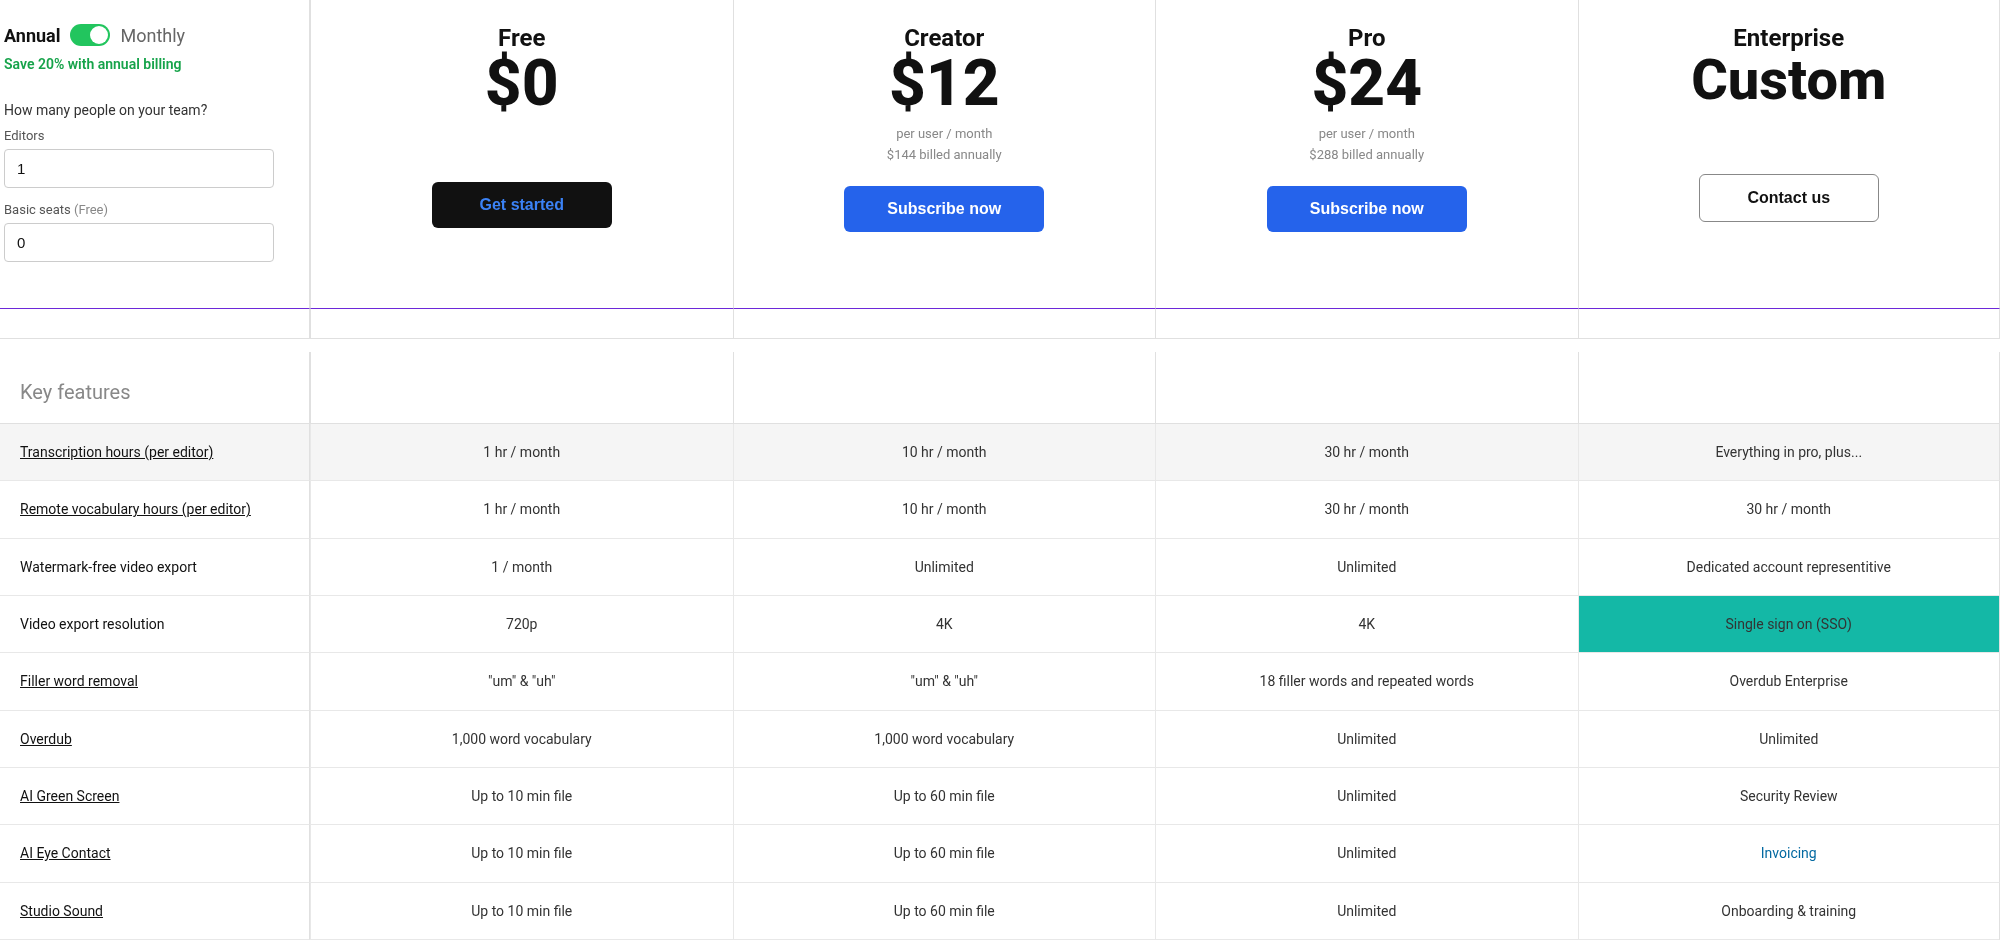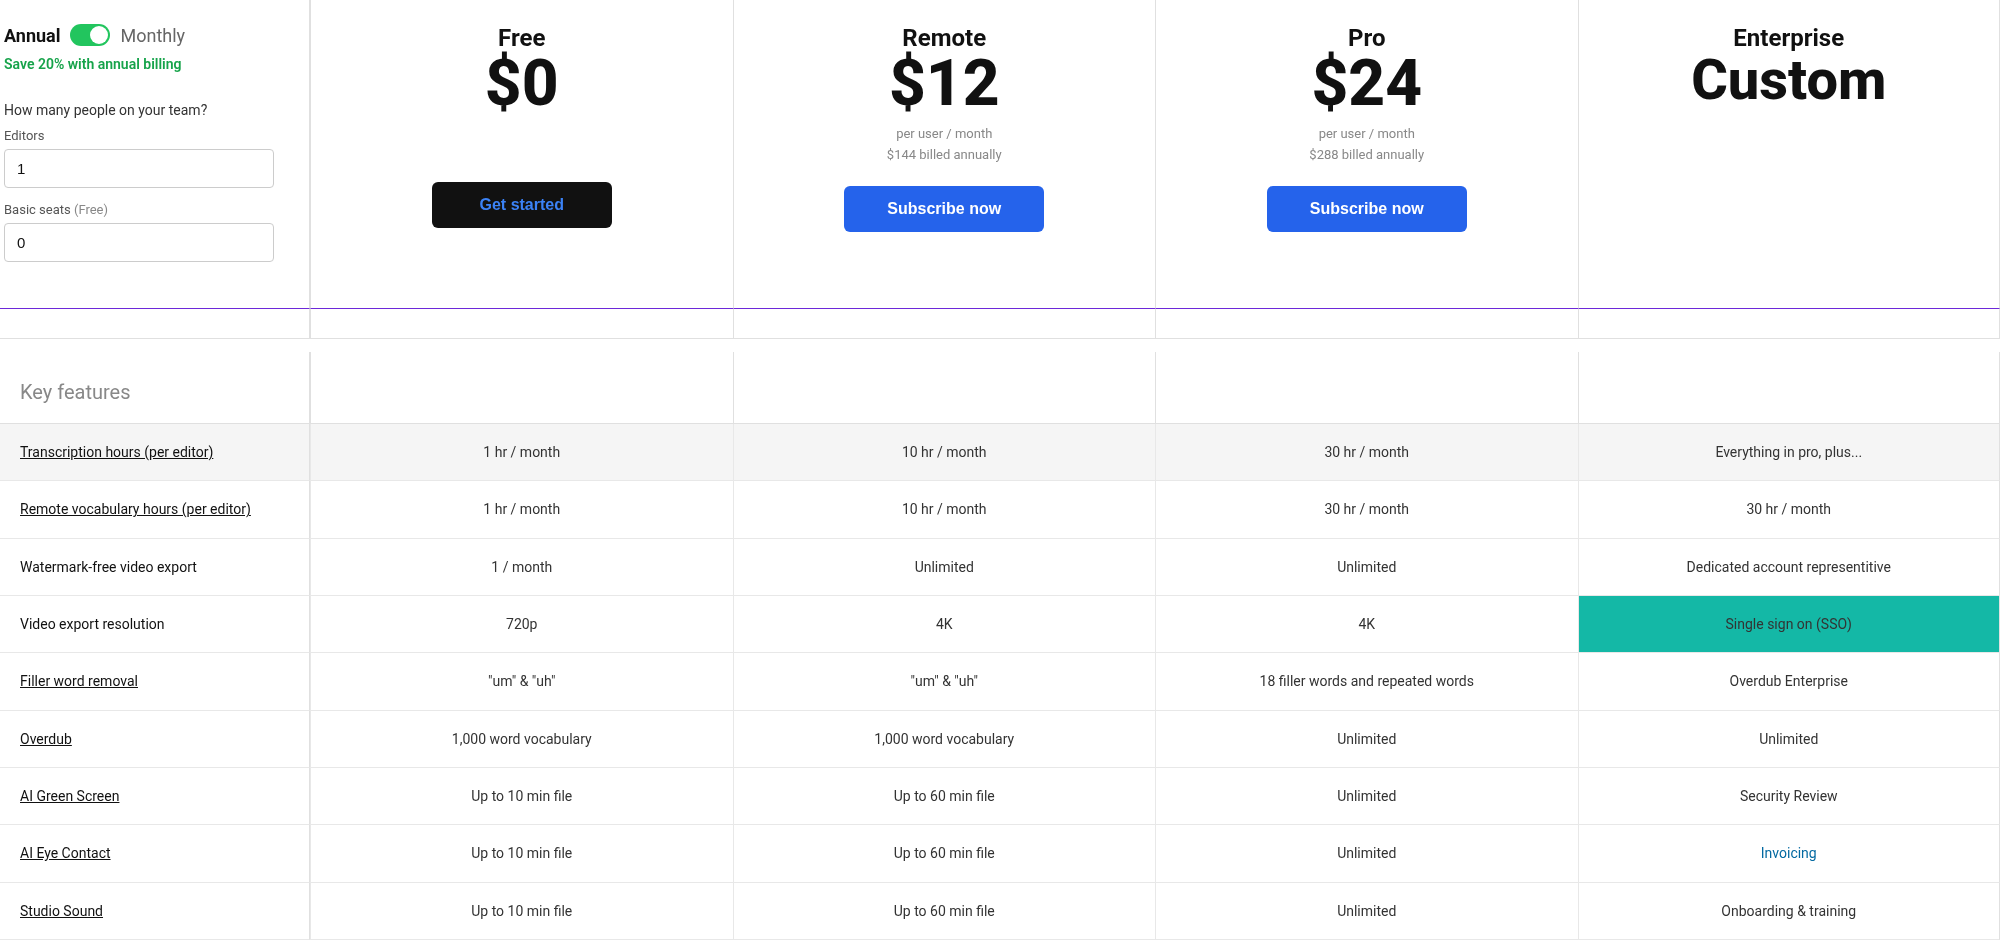--- a/index.html
+++ b/index.html
@@ -200,35 +200,36 @@
     <input class="number-input" type="number" value="0" style="">
   </div>
 
 <div class="header-cell plan-col">
       <div class="plan-name">Free</div>
       <div class="plan-price">$0</div>
       <div class="plan-price-sub"></div>
       <button class="btn-get-started">Get started</button>
     </div>
     <div class="header-cell plan-col">
-      <div class="plan-name">Remote</div>
+      <div class="plan-name">Creator</div>
       <div class="plan-price">$12</div>
       <div class="plan-price-sub">per user / month<br>$144 billed annually</div>
       <button class="btn-subscribe">Subscribe now</button>
     </div>
     <div class="header-cell plan-col">
       <div class="plan-name">Pro</div>
       <div class="plan-price">$24</div>
       <div class="plan-price-sub">per user / month<br>$288 billed annually</div>
       <button class="btn-subscribe">Subscribe now</button>
     </div>
     <div class="header-cell plan-col last-plan-col">
       <div class="plan-name">Enterprise</div>
       <div class="plan-price custom-price">Custom</div>
       <div class="plan-price-sub"></div>
+      <button class="btn-contact">Contact us</button>
     </div>
     <div class="section-spacer-cell header-left"></div>
     <div class="section-spacer-cell plan-col"></div>
     <div class="section-spacer-cell plan-col"></div>
     <div class="section-spacer-cell plan-col"></div>
     <div class="section-spacer-cell plan-col last-plan-col"></div>
     <div class="cell section-spacer-cell header-left" style="padding: 20px 20px 10px; border-bottom: 1px solid rgb(224, 224, 224); height: auto; font-size: 20px; color: rgb(136, 136, 136); display: flex; align-items: center;">Key features</div>
     <div class="section-spacer-cell plan-col" style="height: auto; min-height: 60px; border-bottom: 1px solid rgb(224, 224, 224);"></div>
     <div class="section-spacer-cell plan-col" style="height: auto; min-height: 60px; border-bottom: 1px solid rgb(224, 224, 224);"></div>
     <div class="section-spacer-cell plan-col" style="height: auto; min-height: 60px; border-bottom: 1px solid rgb(224, 224, 224);"></div>

